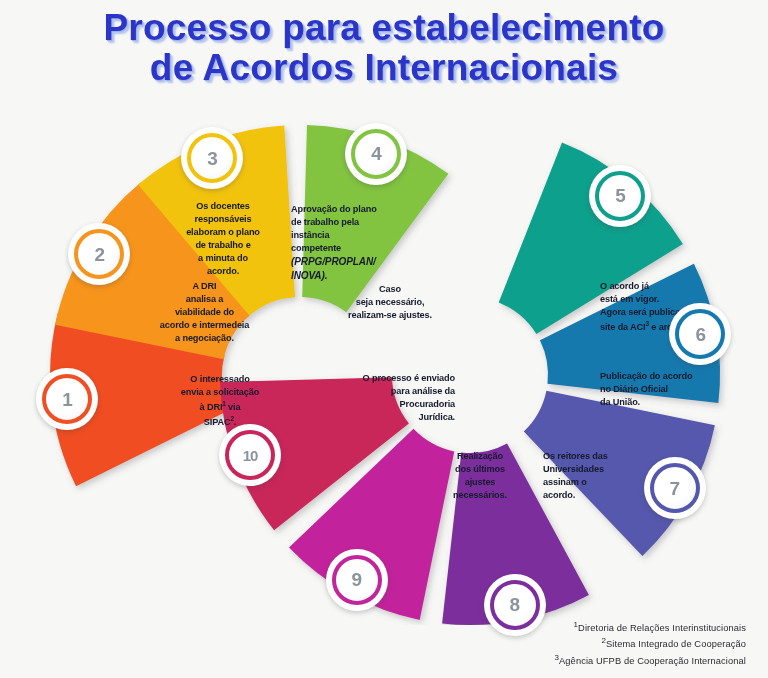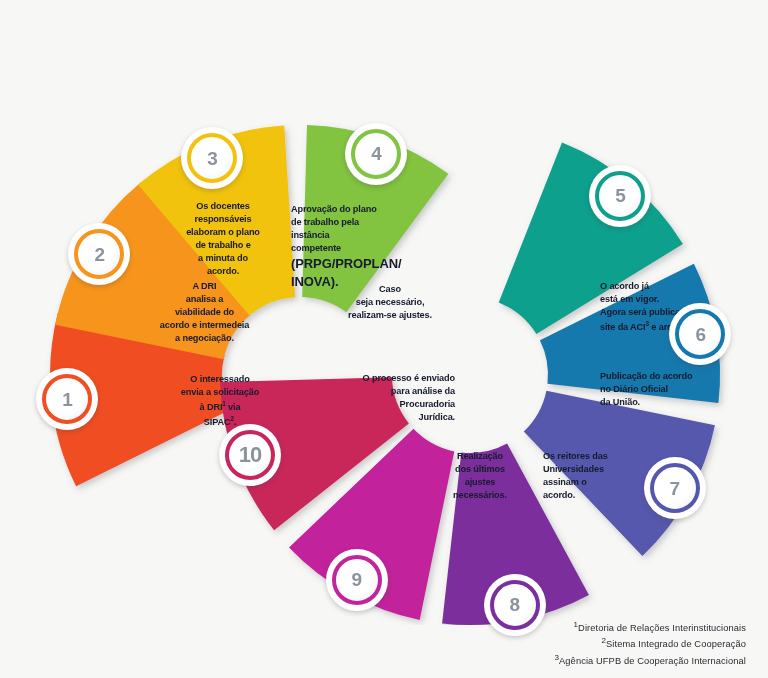--- a/index.html
+++ b/index.html
@@ -37,21 +37,21 @@
   .seg-text{
     position:absolute;
     color:#161b2e;
     font-family:"Liberation Sans", sans-serif;
     font-weight:bold;
     font-size:9.2px;
     line-height:1.42;
     letter-spacing:-.15px;
     white-space:pre-line;
   }
-  .seg-text .sub{font-size:13px;display:block;line-height:1.35;letter-spacing:-.1px;}
+  .seg-text .sub{font-size:10px;display:block;line-height:1.35;letter-spacing:-.1px;font-style:italic;}
   .seg-text sup{font-size:6.4px;vertical-align:super;}
 
   .t-center{text-align:center;}
   .t-left{text-align:left;}
   .t-right{text-align:right;}
 
   
   .badge{
     position:absolute;
     width:62px;height:62px;
@@ -69,41 +69,45 @@
     box-sizing:border-box;
   }
   .badge .num{
     font-family:"Liberation Sans", sans-serif;
     font-weight:bold;
     font-size:19px;
     color:#8d939c;
     line-height:1;
     letter-spacing:-.5px;
   }
-  .badge.wide .num{font-size:22px;letter-spacing:-1px;}
+  .badge.wide .num{font-size:15px;letter-spacing:-1px;}
 
   
   .footnotes{
     position:absolute;
     right:22px;bottom:10px;
     text-align:left;
     font-family:"Liberation Sans", sans-serif;
     font-size:9.3px;
     line-height:1.55;
     color:#2a2a33;
     letter-spacing:.1px;
   }
   .footnotes div{white-space:nowrap;text-align:right;}
   .footnotes sup{font-size:8px;vertical-align:super;}
 </style>
 </head>
 <body style="background: rgb(247, 247, 245);">
 
 <div id="stage">
 
+  <div class="title" style="color: rgb(43, 53, 200);">
+    <span>Processo para estabelecimento</span>
+    <span>de Acordos Internacionais</span>
+  </div>
 
   <svg id="wheel" viewBox="0 0 768 520">
     <defs>
       <filter id="softshadow" x="-25%" y="-25%" width="160%" height="160%">
         <feDropShadow dx="2.5" dy="3" stdDeviation="3" flood-color="#5a5a66" flood-opacity="0.30"></feDropShadow>
       </filter>
     </defs>
     <g id="segments" filter="url(#softshadow)">
         <path d="M 76.1 381.2
           A 250 250 0 0 1 57.9 207.8

